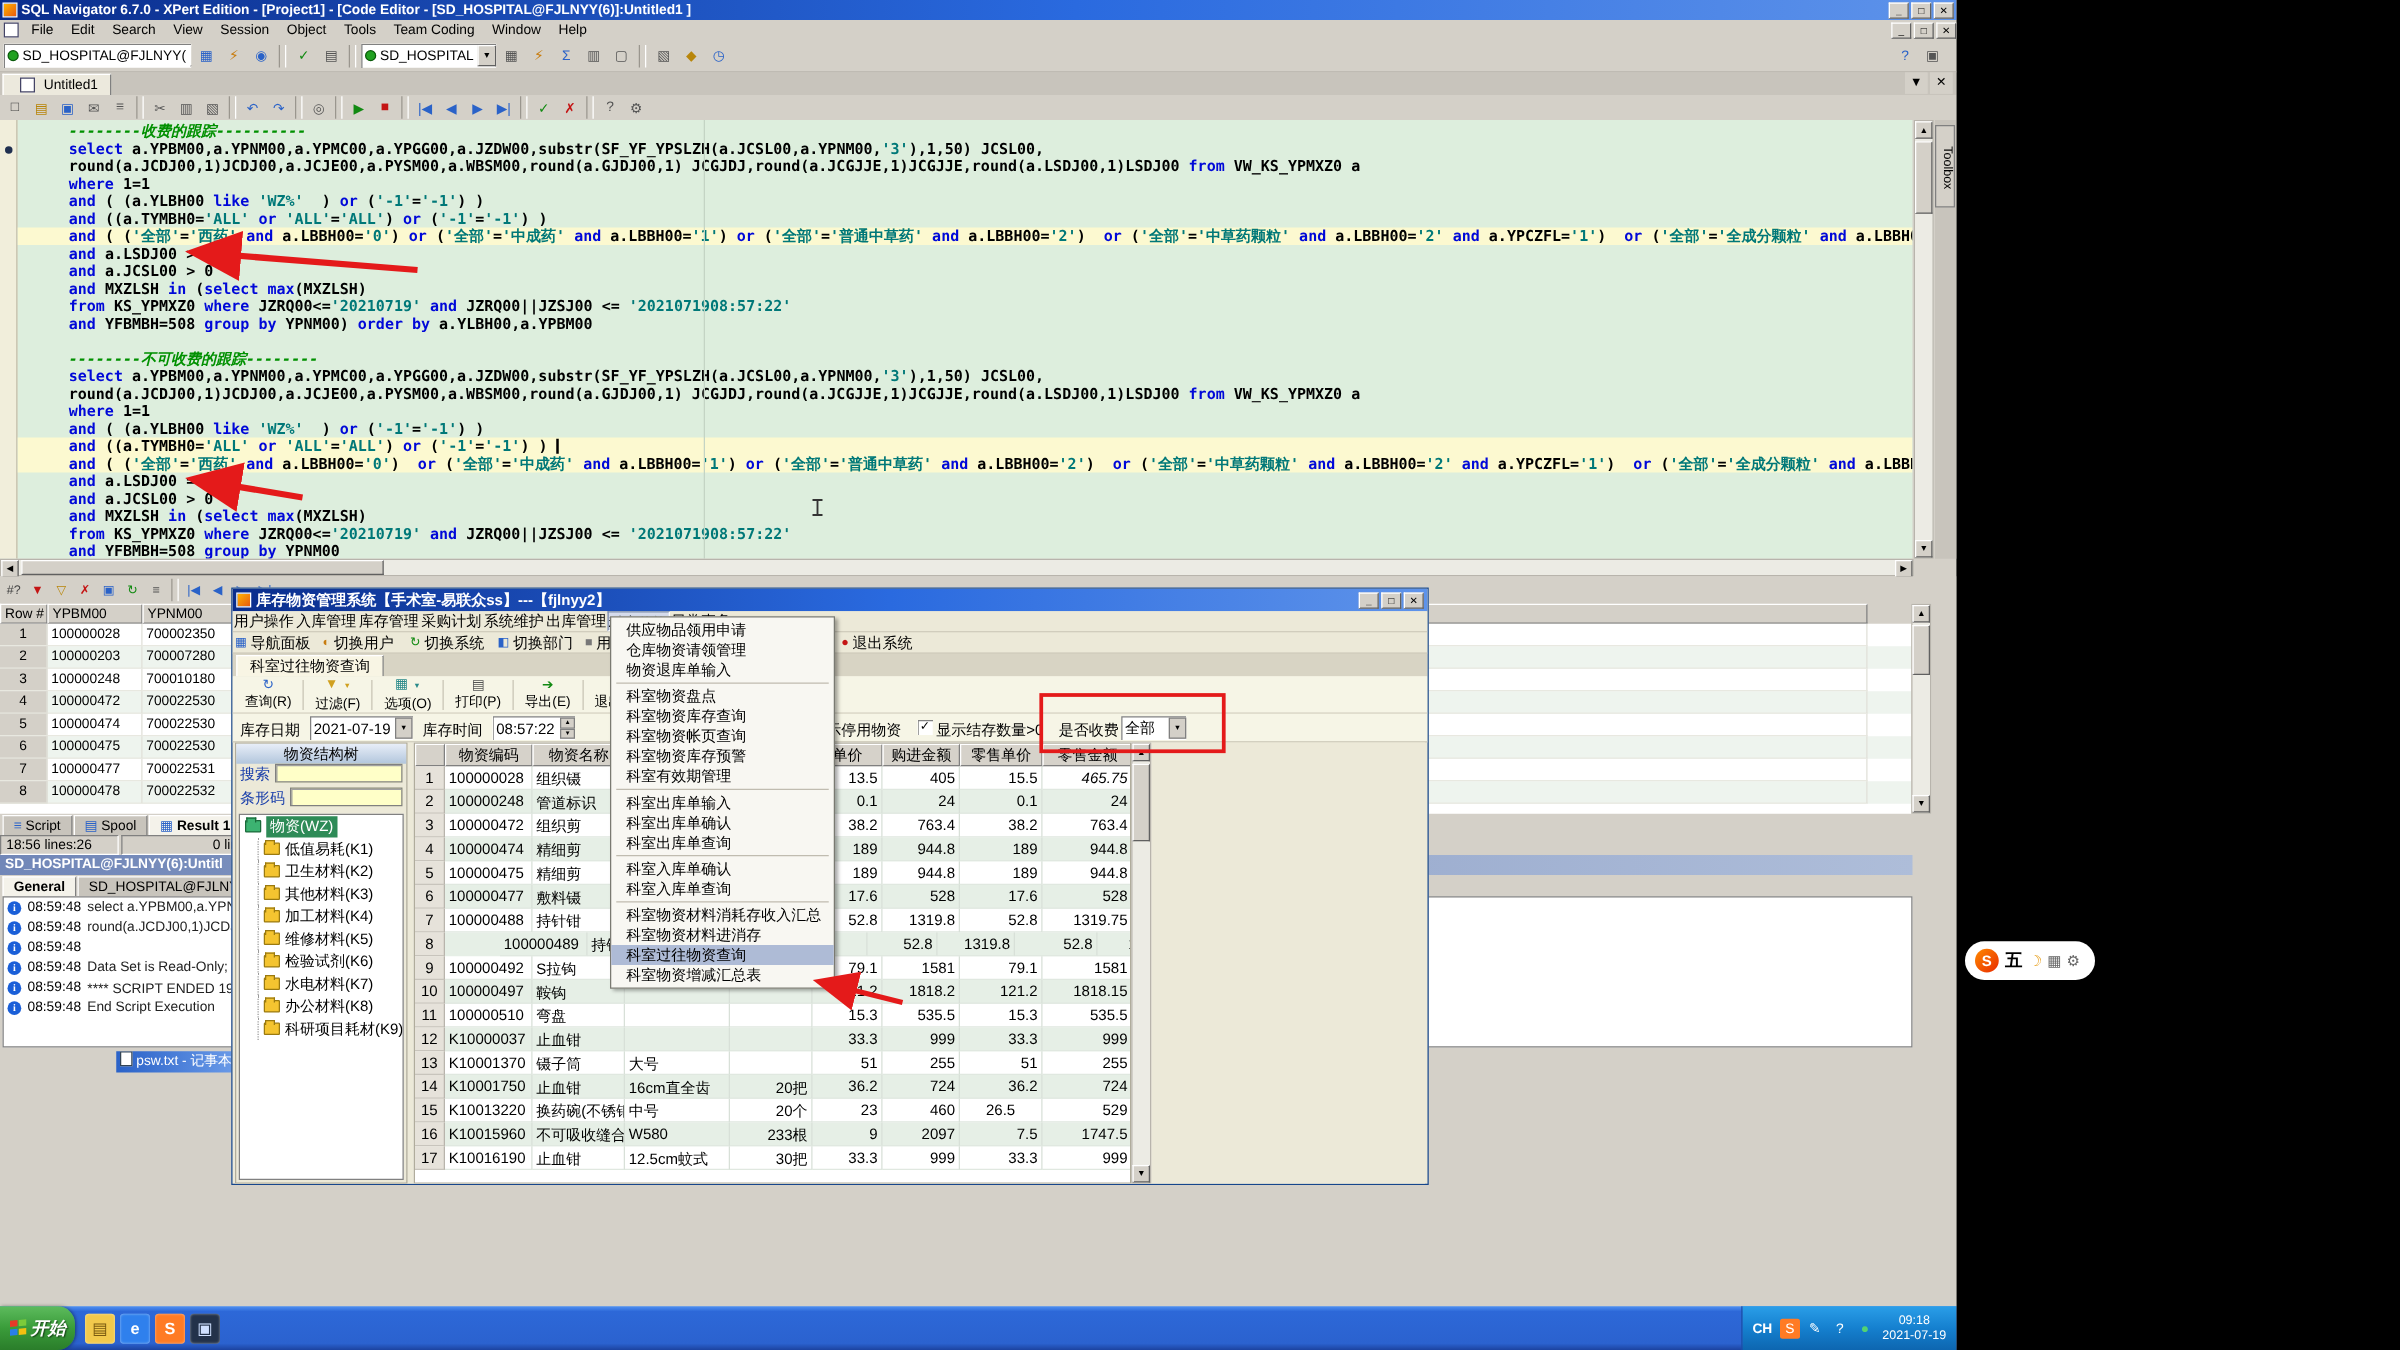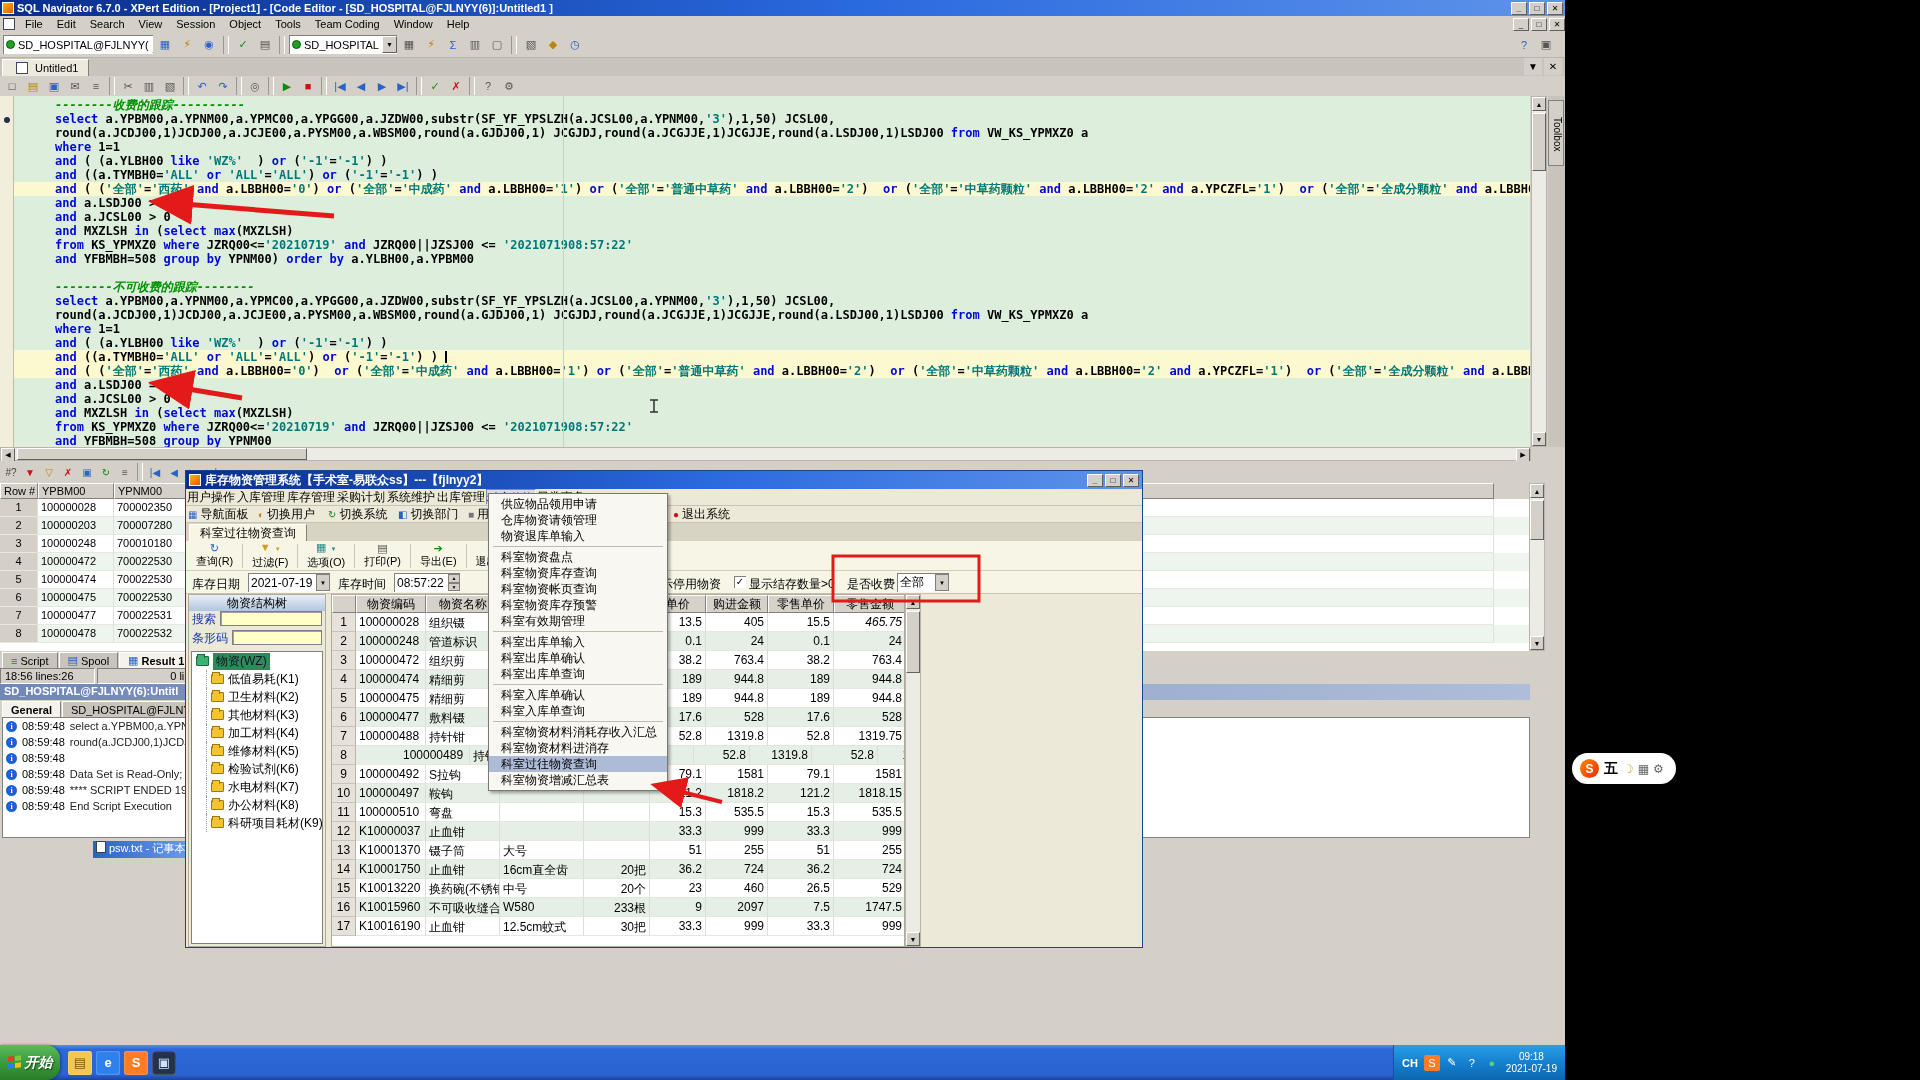--- a/index.html
+++ b/index.html
@@ -124,21 +124,21 @@
 .srow{display:flex;align-items:flex-start;height:19px;padding:0 3px;gap:4px}
 .srow .lbl{color:#1a3faa;font-size:12px;white-space:nowrap}
 .srow input,.yinput{flex:1;height:15px;background:#ffffc8;border:1px solid #808080;box-shadow:inset 1px 1px 0 #a0a0a0}
 #treebox{position:absolute;left:2px;top:56px;right:2px;bottom:2px;background:#fff;border:1px solid #808080;overflow:hidden;font-size:12px}
 .titem{display:flex;align-items:center;gap:4px;height:18px;padding-left:4px;white-space:nowrap}
 .titem.child{margin-left:14px;border-left:1px dotted #9a9a9a}
 .folder{width:13px;height:10px;background:#f4c430;border:1px solid #9a7a10;border-radius:1px;flex:none;position:relative}
 .folder::before{content:"";position:absolute;left:0;top:-3px;width:6px;height:3px;background:#f4c430;border:1px solid #9a7a10;border-bottom:none}
 .folder.green{background:#3cb371;border-color:#1a6a3a}
 .folder.green::before{background:#3cb371;border-color:#1a6a3a}
-.troot .tlabel{background:#2e8b57;color:#0f172a;padding:0 3px}
+.troot .tlabel{background:#2e8b57;color:#ffffff;padding:0 3px}
 
 #invtablewrap{position:absolute;left:143px;top:0;bottom:0;width:574px;background:#fff;border:1px solid #b0ac9c;overflow:hidden}
 #invthead{display:flex;height:18px}
 .thc{background:#d6d2ca;border-top:1px solid #fff;border-left:1px solid #fff;border-right:1px solid #808080;border-bottom:1px solid #808080;
   font-size:12px;text-align:center;line-height:16px;white-space:nowrap;overflow:hidden;flex:none}
 .trow{display:flex;height:19px}
 .trow:nth-child(even){background:#e6efe6}
 .tdc{font-size:12px;padding:2px 3px 0 3px;border-right:1px solid #d8e0d8;border-bottom:1px solid #e0e8e0;
   white-space:nowrap;overflow:hidden;flex:none}
 .tdc.num{background:#e6e2da;border-right:1px solid #b8b4ac;border-bottom:1px solid #c8c4bc;text-align:center}
@@ -791,21 +791,21 @@
               <span class="tdc r" style="width: 72px;">724</span>
             </div>
             <div class="trow">
               <span class="tdc num" style="width: 24px;">15</span>
               <span class="tdc" style="width: 70px;">K10013220</span>
               <span class="tdc" style="width: 74px;">换药碗(不锈钢)</span>
               <span class="tdc" style="width: 84px;">中号</span>
               <span class="tdc r" style="width: 66px;">20个</span>
               <span class="tdc r" style="width: 56px;">23</span>
               <span class="tdc r" style="width: 62px;">460</span>
-              <span class="tdc r" style="width: 66px;">26.5</span>
+              <span class="tdc r" style="width: 66px; text-align: center;">26.5</span>
               <span class="tdc r" style="width: 72px;">529</span>
             </div>
             <div class="trow">
               <span class="tdc num" style="width: 24px;">16</span>
               <span class="tdc" style="width: 70px;">K10015960</span>
               <span class="tdc" style="width: 74px;">不可吸收缝合线(丝线)</span>
               <span class="tdc" style="width: 84px;">W580</span>
               <span class="tdc r" style="width: 66px;">233根</span>
               <span class="tdc r" style="width: 56px;">9</span>
               <span class="tdc r" style="width: 62px;">2097</span>

